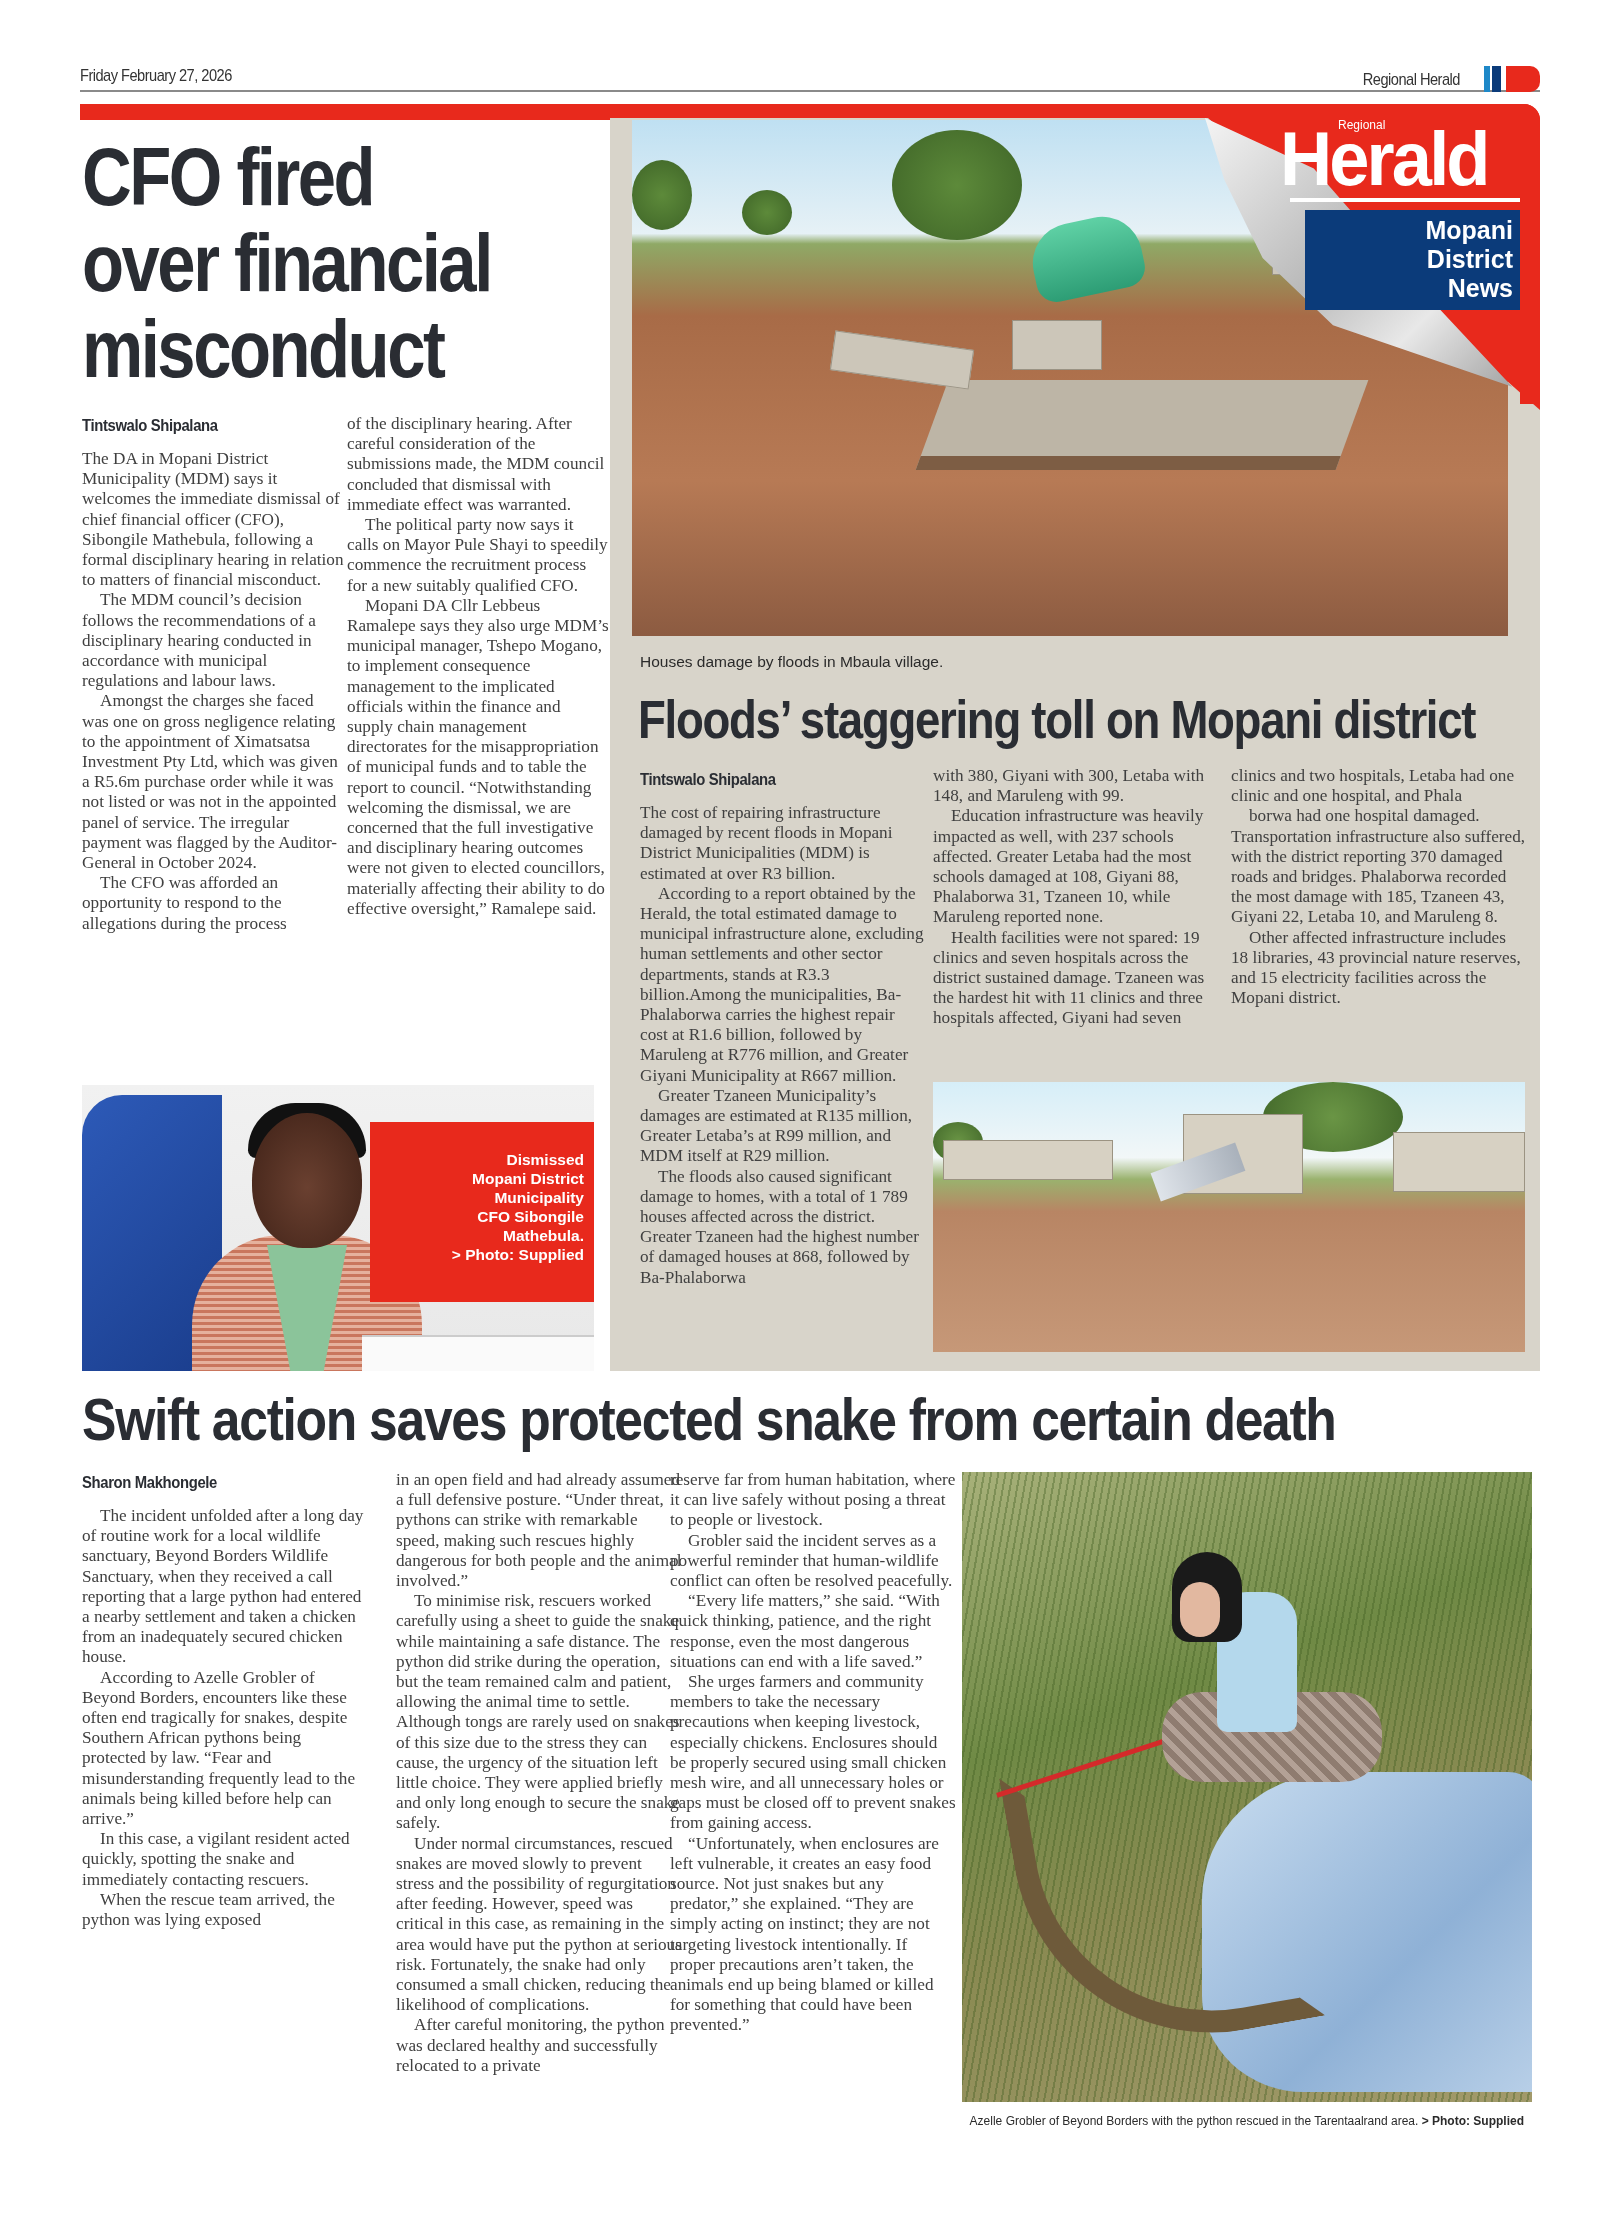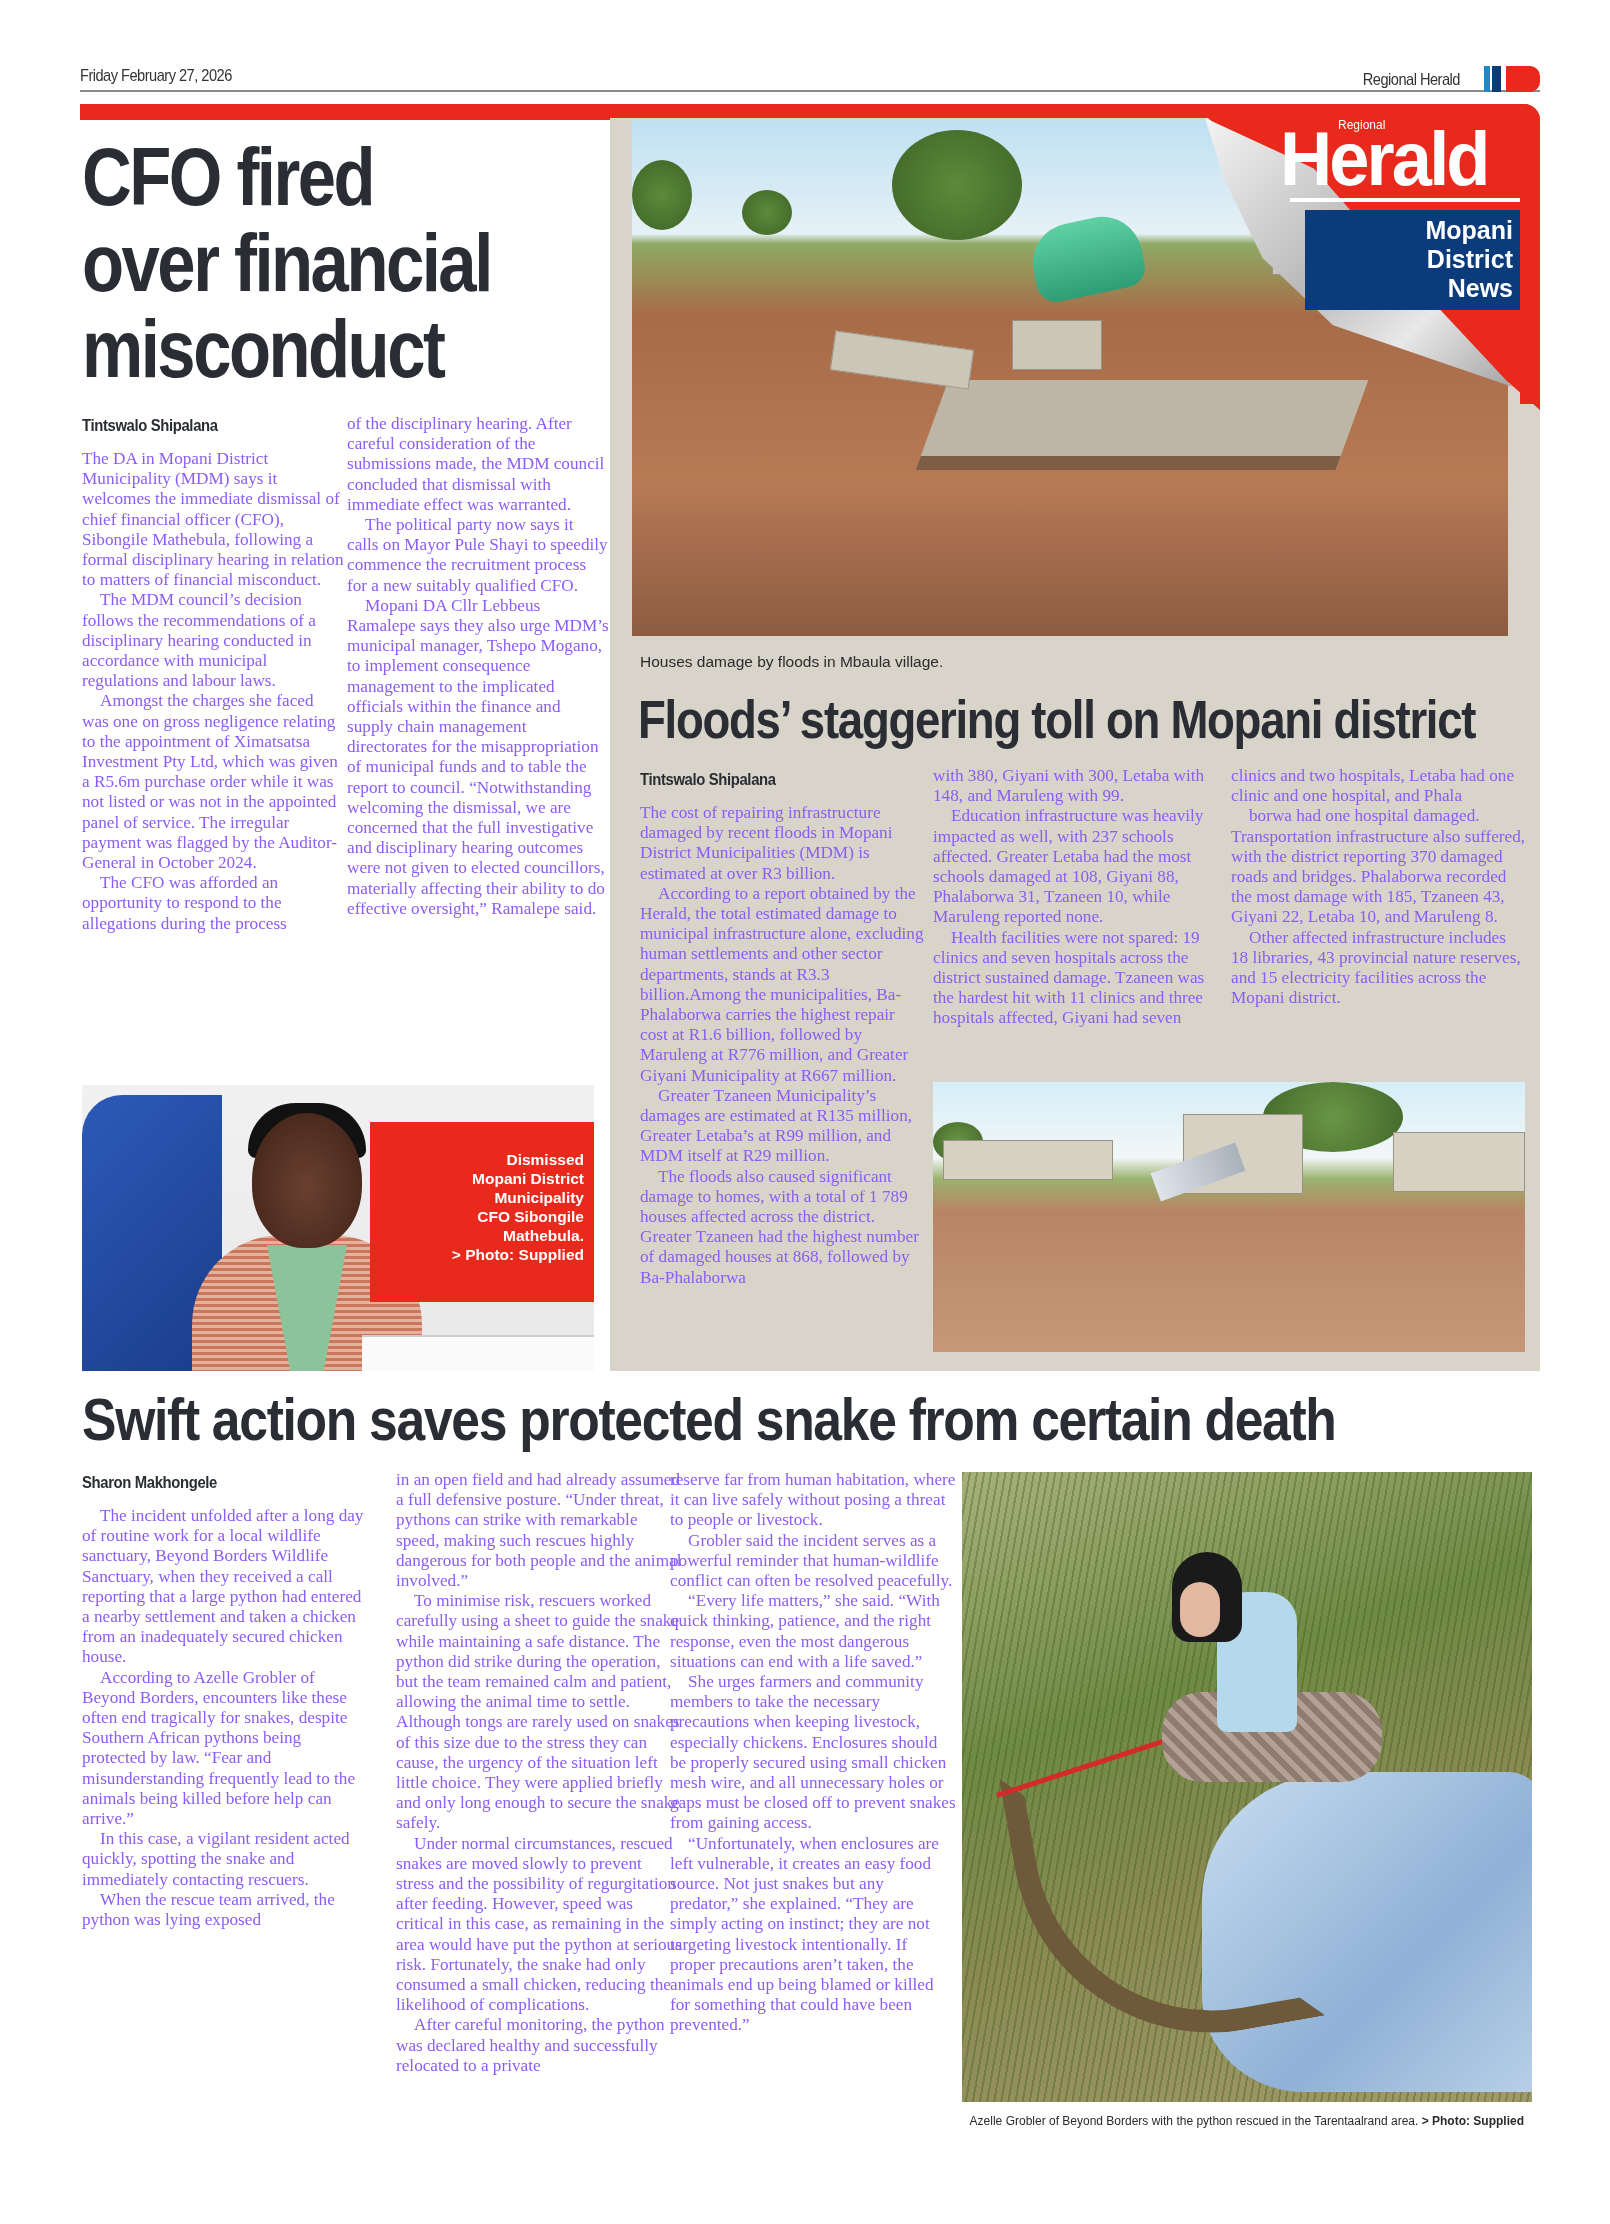--- a/index.html
+++ b/index.html
@@ -15,21 +15,21 @@
   .fb2 { width: 9px; background: #0b3b7a; }
   .fb3 { width: 34px; background: #e8291c; border-radius: 0 10px 10px 0; margin-left: 3px; }
 
   
   .red-band { position: absolute; left: 80px; top: 104px; width: 1460px; height: 16px; background: #e8291c; border-radius: 0 16px 0 0; }
   .red-right { position: absolute; left: 1520px; top: 104px; width: 20px; height: 300px; background: #e8291c; border-radius: 0 16px 0 0; }
 
   
   .cfo-headline { position: absolute; left: 82px; top: 134px; width: 520px; font-family: "Liberation Sans", sans-serif; font-weight: 700; font-size: 82px; line-height: 86px; color: #2a2d33; letter-spacing: -3px; transform: scaleX(0.84); transform-origin: left top; }
   .byline { font-family: "Liberation Sans", sans-serif; font-weight: 700; font-size: 16.5px; color: #2a2d33; letter-spacing: -0.4px; transform: scaleX(0.9); transform-origin: left; margin-bottom: 14px; }
-  .body { font-size: 17.2px; line-height: 20.2px; color: #8b5cf6; }
+  .body { font-size: 17.2px; line-height: 20.2px; color: #404040; }
   .body p { text-indent: 18px; }
   .body p.first { text-indent: 0; }
   .col { position: absolute; }
   .cfo-col1 { left: 82px; top: 416px; width: 262px; }
   .cfo-col2 { left: 347px; top: 414px; width: 262px; }
 
   
   .cfo-photo { position: absolute; left: 82px; top: 1085px; width: 512px; height: 286px; background: linear-gradient(180deg,#f1f1f1 0%,#e8e8e8 100%); overflow: hidden; }
   .cfo-photo .chair { position: absolute; left: 0; top: 10px; width: 140px; height: 276px; background: linear-gradient(135deg,#2d5ab8,#1a3d8c); border-radius: 40px 0 0 0; }
   .cfo-photo .person-body { position: absolute; left: 110px; top: 150px; width: 230px; height: 150px; background: repeating-linear-gradient(0deg,#c9765d 0 3px,#e5b19d 3px 6px); border-radius: 90px 90px 0 0; }

